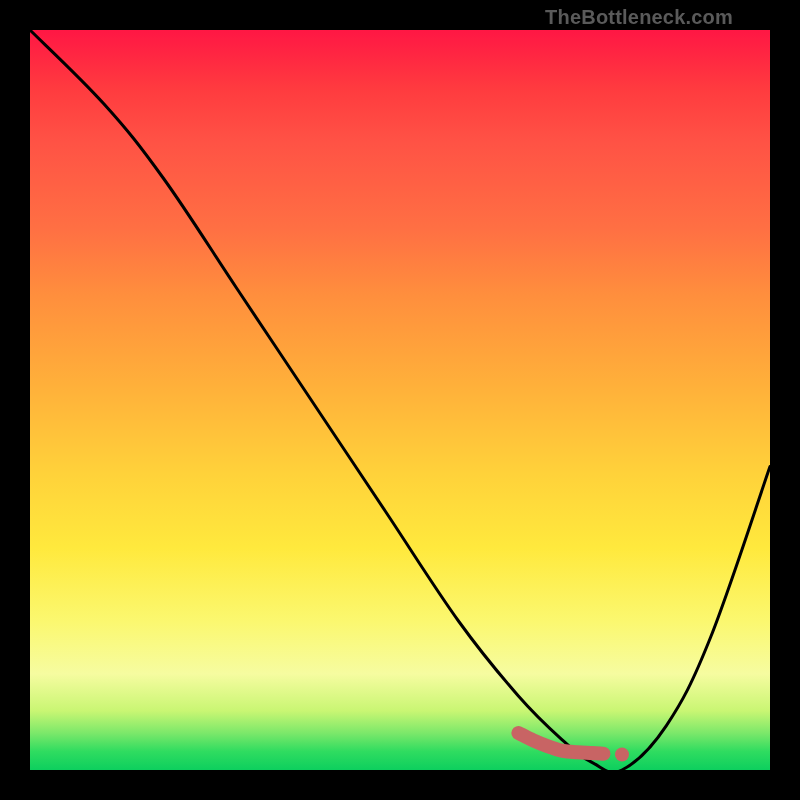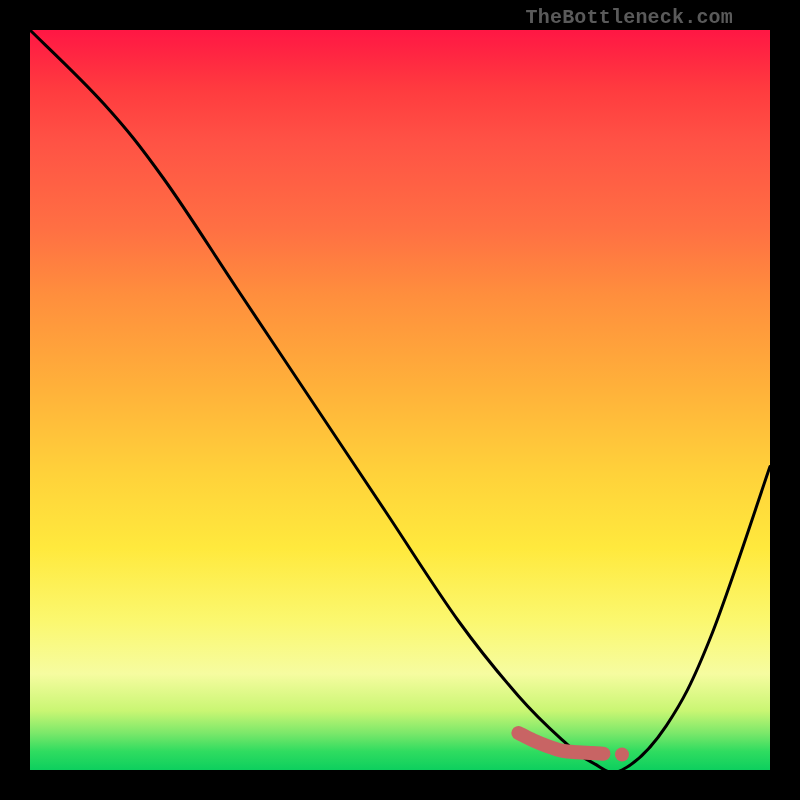--- a/index.html
+++ b/index.html
@@ -8,21 +8,20 @@
     width: 800px;
     height: 800px;
     background: #000;
     overflow: hidden;
     font-family: Arial, Helvetica, sans-serif;
   }
   .stage {
     position: relative;
     width: 763px;
     height: 800px;
-    font-family: Liberation Mono, monospace;
   }
   .plot-area {
     position: absolute;
     left: 30px;
     top: 30px;
     width: 740px;
     height: 740px;
     
     background: linear-gradient(
       to bottom,

